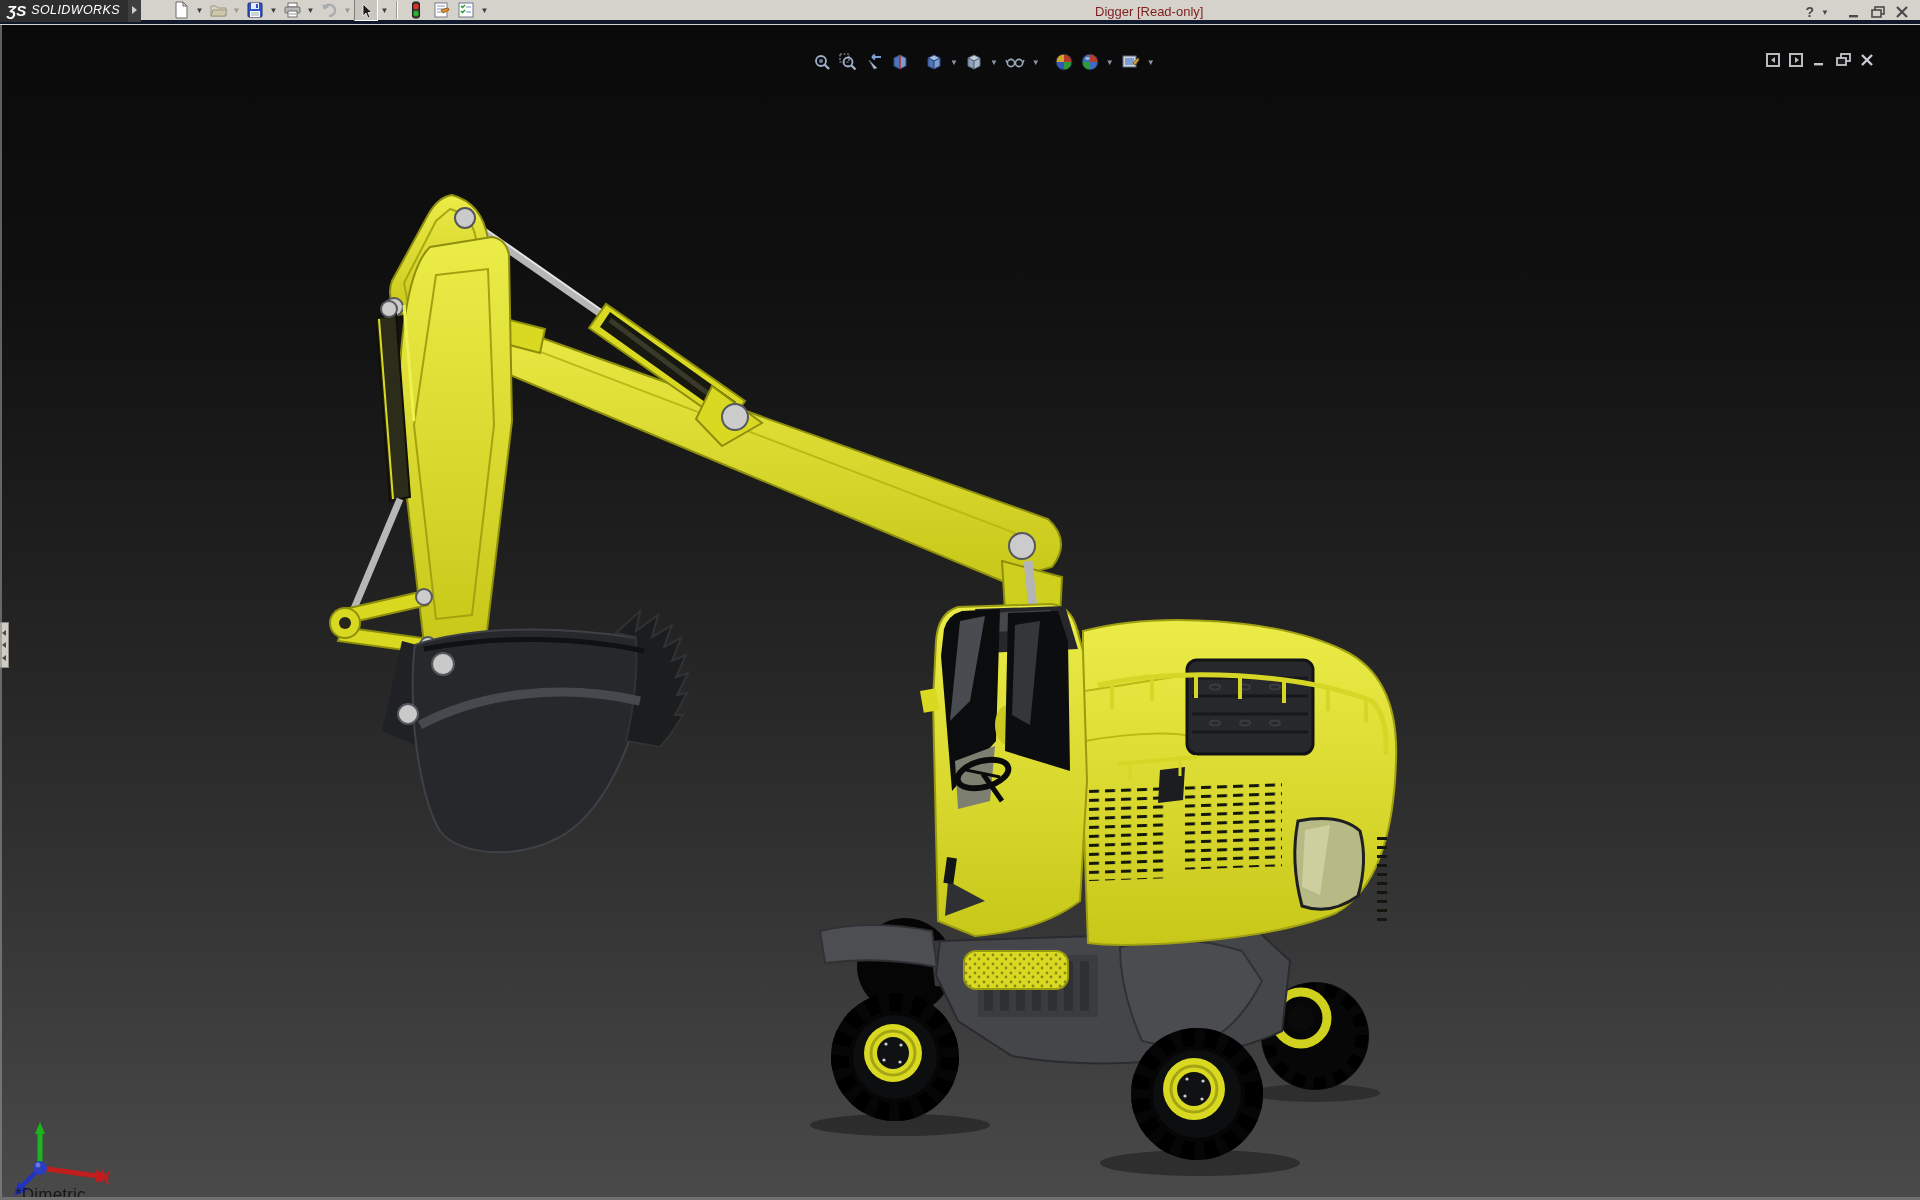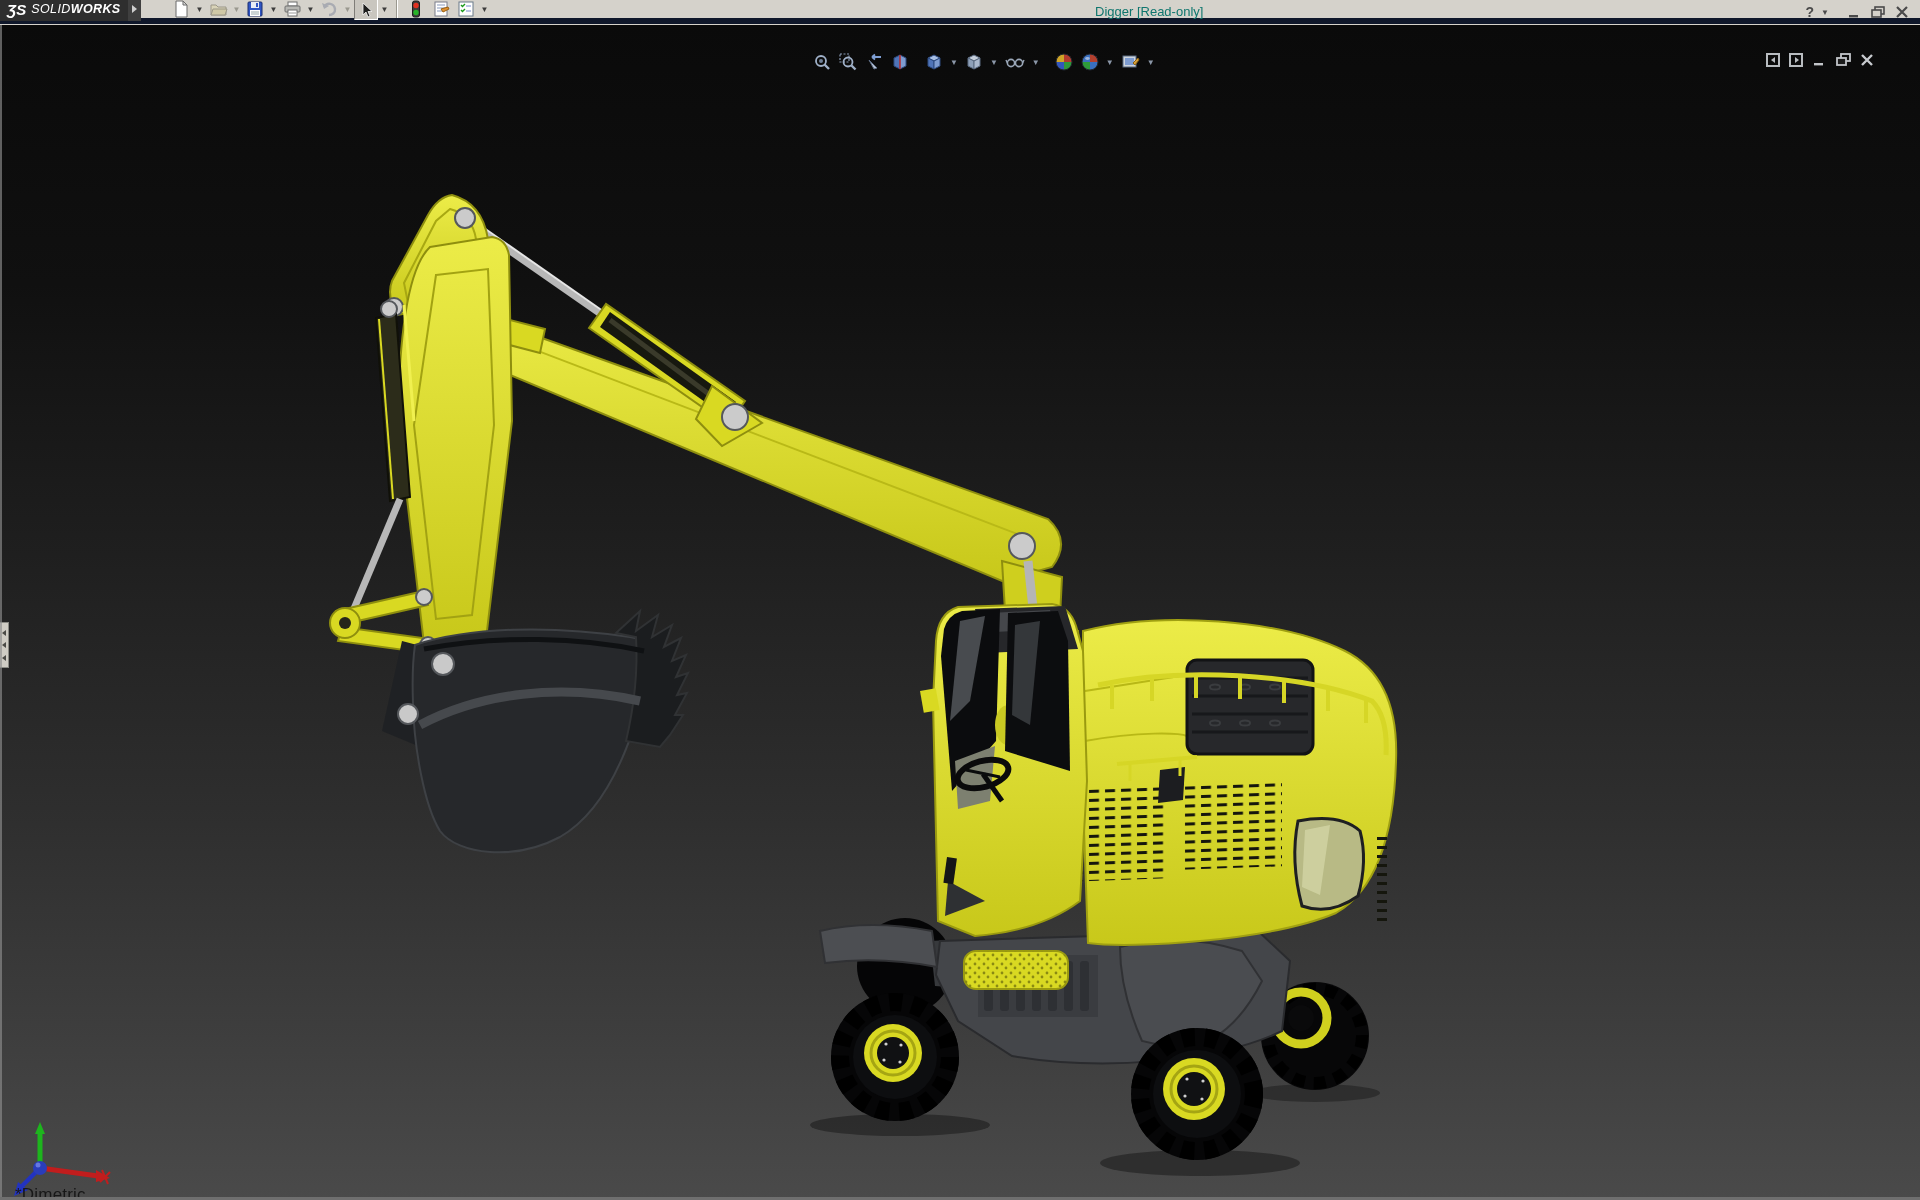--- a/index.html
+++ b/index.html
@@ -1,44 +1,44 @@
 <!DOCTYPE html>
 <html style="--titlebar-bg: #d5d2cb; --logo-bg: #2e2e2e; --viewport-top: #0a0a0a; --viewport-bottom: #4a4a4a; --excavator-yellow: #d9d922; --excavator-yellow-light: #f0f055; --excavator-yellow-dark: #8e8e0e; --bucket-gray: #26282b; --chassis-gray: #45474a; --pin-gray: #cbcbcb; --rod-silver: #b7b7b7; --glass-dark: #0b0c0e; --triad-x: #c11d1d; --triad-y: #1db51d; --triad-z: #2233c0;"><head>
 <meta charset="utf-8">
 <style>
   * { margin:0; padding:0; box-sizing:border-box; }
   html,body { width:1920px; height:1200px; overflow:hidden;
     font-family:"Liberation Sans", sans-serif; background:#d5d2cb; }
 
   
   .titlebar { position:absolute; left:0; top:0; width:1920px; height:24px;
-    background:var(--titlebar-bg); border-bottom:6px solid #0f172a;
+    background:var(--titlebar-bg); border-bottom:4px solid #0f172a;
     display:flex; align-items:center; }
   .logo-block { height:24px; width:128px; background:var(--logo-bg);
     display:flex; align-items:center; padding-left:7px; gap:5px; flex:0 0 auto; }
   .logo-mark { color:#fff; font-style:italic; font-weight:bold; font-size:15px; }
   .logo-name { color:#fff; font-size:12.5px; letter-spacing:.4px; font-style:italic; }
-  .logo-name b { font-weight:normal; } .logo-name span { font-weight:bold;text-align:center; }
+  .logo-name b { font-weight:normal; } .logo-name span { font-weight:normal;text-align:center; }
   .logo-arrow { height:24px; width:13px; background:#3f3f3f; flex:0 0 auto;
     display:flex; align-items:center; justify-content:center; }
   .logo-arrow i { width:0; height:0; border-left:5px solid #cfcfcf;
     border-top:4px solid transparent; border-bottom:4px solid transparent; }
 
   .tb-items { display:flex; align-items:center; margin-left:28px; gap:1px; height:24px; }
   .tb-btn { width:24px; height:22px; display:flex; align-items:center; justify-content:center; }
   .tb-btn.pressed { background:#c9c6bf; border:1px solid;
     border-color:#7f7d78 #ffffff #ffffff #7f7d78; }
   .tb-drop { width:11px; height:22px; display:flex; align-items:center; justify-content:center;
     font-size:8px; color:#3c3c3c; }
   .tb-drop.dim { color:#9a988f; }
   .tb-sep { width:2px; height:18px; margin:0 5px;
     border-left:1px solid #9a988f; border-right:1px solid #ffffff; }
 
   .doc-title { position:absolute; left:1095px; top:0; height:24px; line-height:24px;
-    font-size:13px; color:#0f766e; }
+    font-size:13px; color:#7f1d1d; }
 
   .win-ctrls { position:absolute; right:10px; top:0; height:24px;
     display:flex; align-items:center; gap:7px; }
   .help-q { font-size:14px; font-weight:bold; color:#4a4a4a; }
   .win-ctrls .drop { font-size:8px; color:#4a4a4a; margin-right:10px; }
 
   
   .viewport { position:absolute; left:0; top:25px; width:1920px; height:1175px;
     background:linear-gradient(180deg, var(--viewport-top) 0%, #101010 22%,
       #1f1f1f 45%, #2f2f2f 68%, #3d3d3d 85%, var(--viewport-bottom) 100%); }

